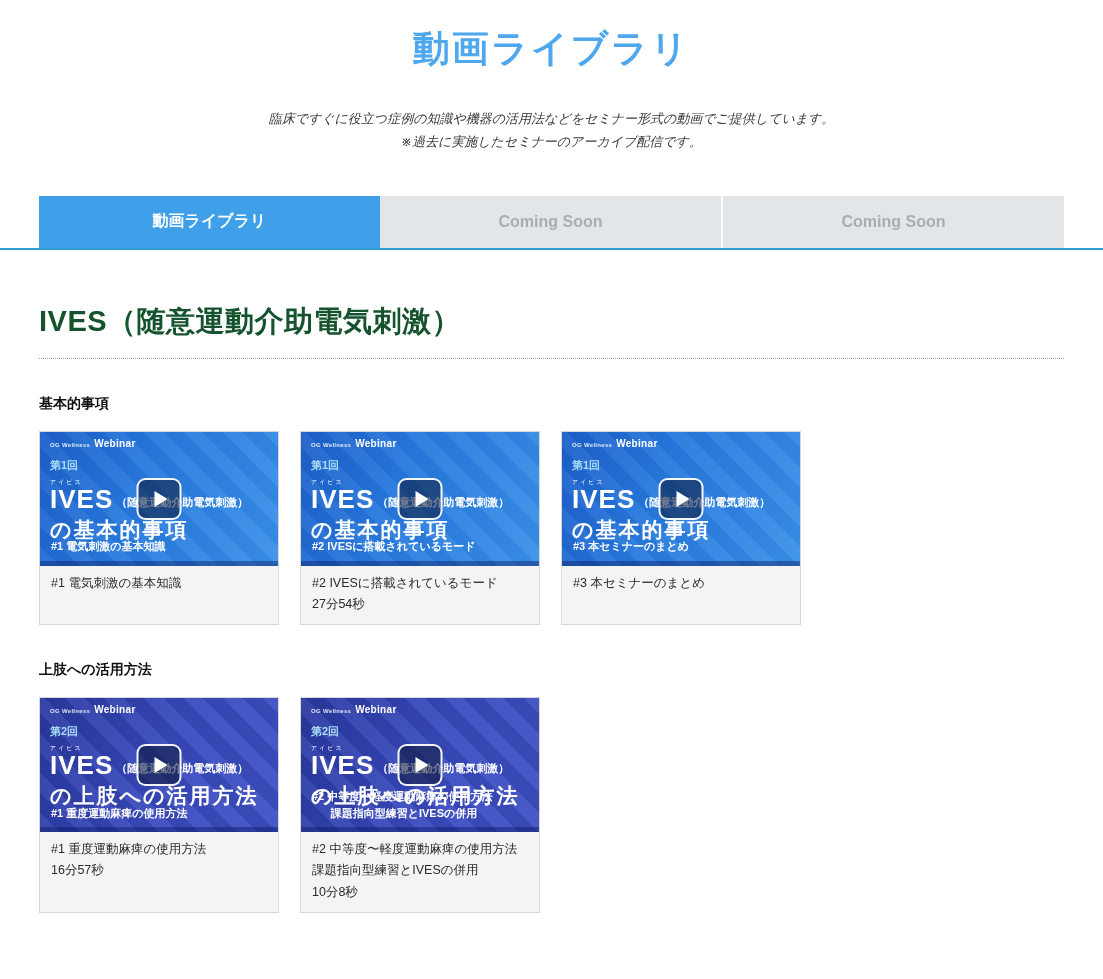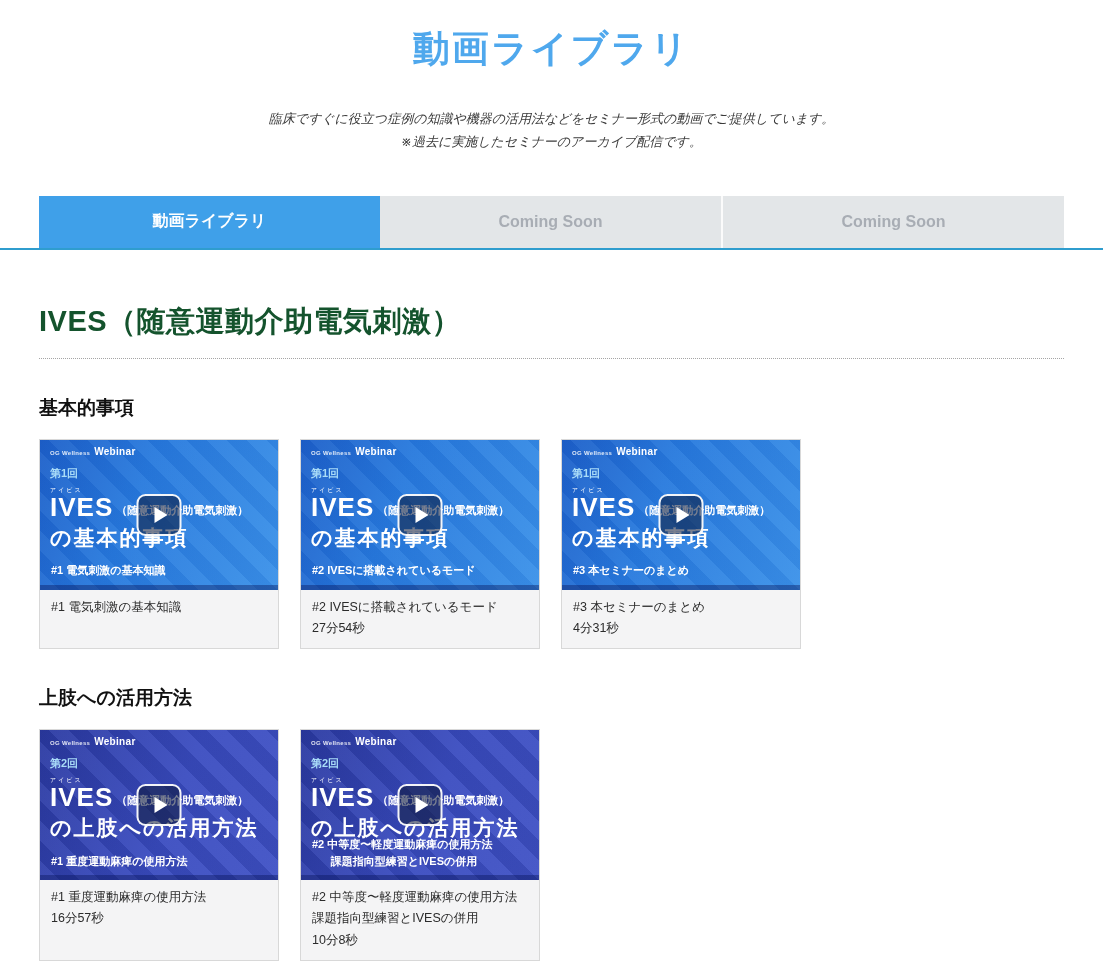--- a/index.html
+++ b/index.html
@@ -61,21 +61,21 @@
     margin:52px 39px 0;
     padding-bottom:16px;
     font-size:29px;
     font-weight:bold;
     color:#14532d;
     letter-spacing:0.5px;
     border-bottom:1px dotted #a5a5a5;
   }
   .group-heading{
     margin:36px 39px 18px;
-    font-size:19px;
+    font-size:14px;
     font-weight:bold;
     color:#111;
   }
   .cards{
     margin:0 39px 14px;
     display:flex;
     gap:21px;
     align-items:stretch;
   }
 
@@ -83,21 +83,21 @@
   .card{
     width:240px;
     display:flex;
     flex-direction:column;
     border:1px solid #d8d8d8;
     background:#f4f4f5;
     cursor:pointer;
   }
   .thumb{
     position:relative;
-    height:150px;
+    height:134px;
     flex-shrink:0;
     padding:7px 10px;
     color:#fff;
     overflow:hidden;
   }
   .thumb.theme-light{
     background:
       repeating-linear-gradient(45deg, rgba(255,255,255,0.05) 0 14px, rgba(25,55,140,0.07) 14px 28px),
       linear-gradient(112deg,#1c5fc9 0%,#2679dd 40%,#3a91e9 100%);
   }
@@ -254,21 +254,20 @@
                 <div class="line">#3 本セミナーのまとめ</div>
               </div>
       <div class="play">
         <span class="play-tri"></span>
       </div>
     </div>
     <div class="card-caption">
       <div>
                 <div>#3 本セミナーのまとめ</div>
               </div>
-      <div>4分31秒</div>
     </div>
   </div>
 </div>
   </div>
 
   <div class="group">
     <h3 class="group-heading">上肢への活用方法</h3>
     <div class="cards">
   <div class="card">
     <div class="thumb theme-dark">

